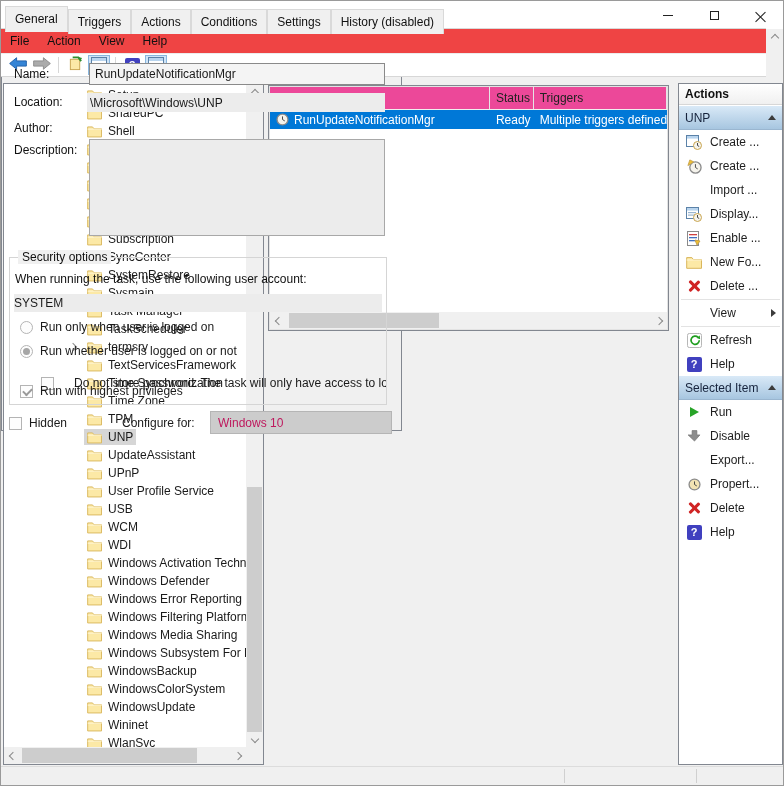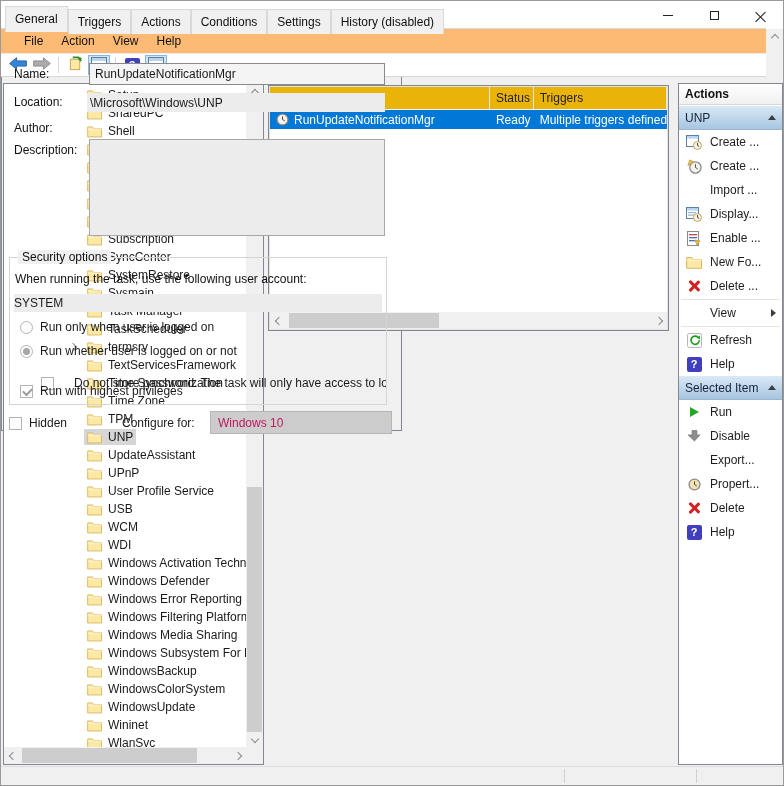--- a/index.html
+++ b/index.html
@@ -12,21 +12,21 @@
   .app-icon { margin-left:8px; display:flex; }
   .title { margin-left:8px; font-size:12px; color:#111; }
   .win-controls { position:absolute; right:0; top:0; height:28px; display:flex; }
   .wc { width:46px; height:28px; display:flex; align-items:center; justify-content:center; }
   .min-glyph { width:10px; height:0; border-top:1px solid #222; display:block; }
   .max-glyph { width:9px; height:9px; border:1px solid #222; display:block; }
   .x-glyph { position:relative; width:11px; height:11px; display:block; }
   .x-glyph::before,.x-glyph::after { content:""; position:absolute; left:5px; top:0; width:1px; height:14px; background:#222; }
   .x-glyph::before { transform:rotate(45deg);} .x-glyph::after { transform:rotate(-45deg);}
 
-  .menubar { position:absolute; left:0; top:28px; width:100%; height:24px; background:#fdba74; display:flex; align-items:center; padding-left:14px; }
+  .menubar { position:absolute; left:0; top:28px; width:100%; height:24px; background:#ef4444; display:flex; align-items:center; padding-left:0; }
   .menu-item { padding:3px 9px; color:#111; }
 
   .toolbar { position:absolute; left:0; top:52px; width:100%; height:24px; background:#fff; border-top:1px solid #ececec; border-bottom:1px solid #d7d7d7; display:flex; align-items:center; padding-left:6px; gap:2px; }
   .tbtn { width:22px; height:20px; display:flex; align-items:center; justify-content:center; border:1px solid transparent; }
   .tbtn.toggled { background:#cfe4f7; border:1px solid #88b6de; }
   .tsep { width:1px; height:16px; background:#d7d7d7; margin:0 3px; }
 
   
   .panel { position:absolute; background:#fff; border:1px solid #828790; }
 
@@ -47,21 +47,21 @@
   .vsb { position:absolute; top:0; right:0; width:17px; bottom:17px; background:#f0f0f0; }
   .hsb { position:absolute; left:0; right:17px; bottom:0; height:17px; background:#f0f0f0; display:flex; align-items:center; }
   .sb-btn { width:17px; height:17px; display:flex; align-items:center; justify-content:center; flex:none; }
   .vsb .sb-btn { position:absolute; left:0; }
   .vthumb { position:absolute; left:1px; width:15px; background:#cdcdcd; }
   .hthumb { position:absolute; top:1px; height:15px; background:#cdcdcd; }
   .sb-corner { position:absolute; right:0; bottom:0; width:17px; height:17px; background:#f0f0f0; }
 
   
   .list-panel { left:267px; top:84px; width:401px; height:246px; border:1px solid #828790; box-shadow:inset 0 0 0 1px #e3e3e3; }
-  .lp-header { position:absolute; left:1px; top:1px; right:1px; height:23px; display:flex; border-bottom:1px solid #f0f0f0; background:#eab308; }
+  .lp-header { position:absolute; left:1px; top:1px; right:1px; height:23px; display:flex; border-bottom:1px solid #f0f0f0; background:#ec4899; }
   .col-h { display:flex; align-items:center; padding-left:6px; border-right:1px solid #e5e5e5; color:#222; }
   .list-rows { position:absolute; left:1px; top:24px; right:1px; }
   .task-row { height:19px; display:flex; align-items:center; color:#fff; }
   .task-row.selected { background:var(--selection-blue); }
   .task-cell { display:flex; align-items:center; padding-left:6px; overflow:hidden; white-space:nowrap; }
   .list-panel .hsb { left:1px; right:1px; bottom:1px; }
 
   
   .details-panel { left:267px; top:332px; width:401px; height:430px; background:#f0f0f0; border:1px solid #828790; }
   .tabs { position:absolute; left:4px; top:5px; height:23px; display:flex; z-index:2; }

